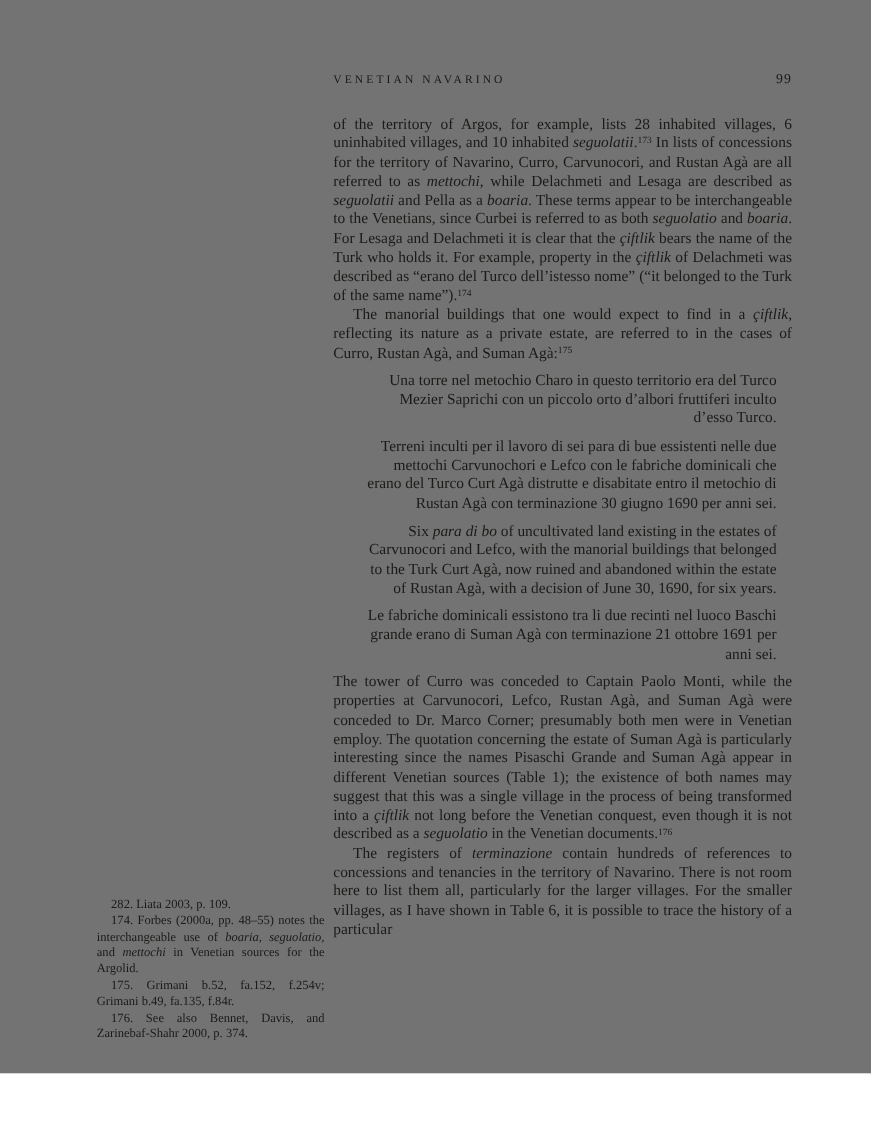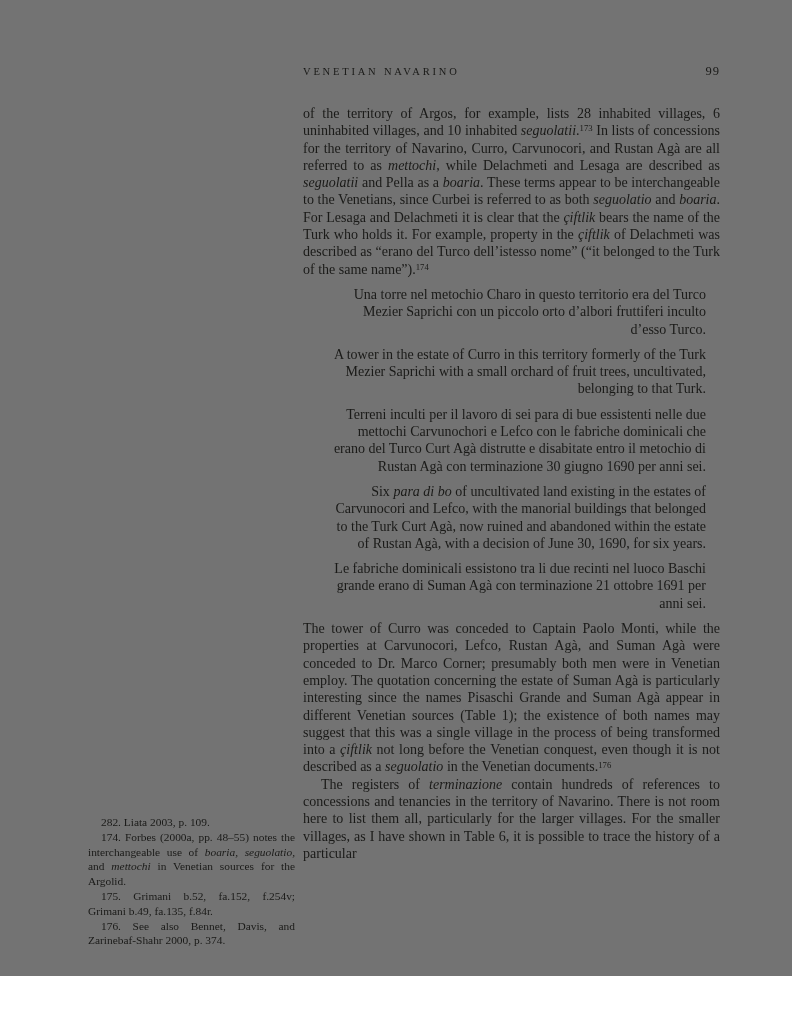--- a/index.html
+++ b/index.html
@@ -82,22 +82,22 @@
 
   <aside class="footnotes">
     <p class="footnote">282. Liata 2003, p. 109.</p>
     <p class="footnote">174. Forbes (2000a, pp. 48–55) notes the interchangeable use of <em>boaria, seguolatio,</em> and <em>mettochi</em> in Venetian sources for the Argolid.</p>
     <p class="footnote">175. Grimani b.52, fa.152, f.254v; Grimani b.49, fa.135, f.84r.</p>
     <p class="footnote">176. See also Bennet, Davis, and Zarinebaf-Shahr 2000, p. 374.</p>
   </aside>
 
   <main class="text-column">
     <p class="para">of the territory of Argos, for example, lists 28 inhabited villages, 6 uninhabited villages, and 10 inhabited <em>seguolatii</em>.<sup>173</sup> In lists of concessions for the territory of Navarino, Curro, Carvunocori, and Rustan Agà are all referred to as <em>mettochi</em>, while Delachmeti and Lesaga are described as <em>seguolatii</em> and Pella as a <em>boaria</em>. These terms appear to be interchangeable to the Venetians, since Curbei is referred to as both <em>seguolatio</em> and <em>boaria</em>. For Lesaga and Delachmeti it is clear that the <em>çiftlik</em> bears the name of the Turk who holds it. For example, property in the <em>çiftlik</em> of Delachmeti was described as “erano del Turco dell’istesso nome” (“it belonged to the Turk of the same name”).<sup>174</sup></p>
+    <p class="para indent">The manorial buildings that one would expect to find in a <em>çiftlik</em>, reflecting its nature as a private estate, are referred to in the cases of Curro, Rustan Agà, and Suman Agà:<sup>175</sup></p>
     <blockquote class="quote">Una torre nel metochio Charo in questo territorio era del Turco Mezier Saprichi con un piccolo orto d’albori fruttiferi inculto d’esso Turco.</blockquote>
-    <blockquote class="quote">A tower in the estate of Curro in this territory formerly of the Turk Mezier Saprichi with a small orchard of fruit trees, uncultivated, belonging to that Turk.</blockquote>
     <blockquote class="quote">Terreni inculti per il lavoro di sei para di bue essistenti nelle due mettochi Carvunochori e Lefco con le fabriche dominicali che erano del Turco Curt Agà distrutte e disabitate entro il metochio di Rustan Agà con terminazione 30 giugno 1690 per anni sei.</blockquote>
     <blockquote class="quote">Six <em>para di bo</em> of uncultivated land existing in the estates of Carvunocori and Lefco, with the manorial buildings that belonged to the Turk Curt Agà, now ruined and abandoned within the estate of Rustan Agà, with a decision of June 30, 1690, for six years.</blockquote>
     <blockquote class="quote">Le fabriche dominicali essistono tra li due recinti nel luoco Baschi grande erano di Suman Agà con terminazione 21 ottobre 1691 per anni sei.</blockquote>
     <p class="para">The tower of Curro was conceded to Captain Paolo Monti, while the properties at Carvunocori, Lefco, Rustan Agà, and Suman Agà were conceded to Dr. Marco Corner; presumably both men were in Venetian employ. The quotation concerning the estate of Suman Agà is particularly interesting since the names Pisaschi Grande and Suman Agà appear in different Venetian sources (Table 1); the existence of both names may suggest that this was a single village in the process of being transformed into a <em>çiftlik</em> not long before the Venetian conquest, even though it is not described as a <em>seguolatio</em> in the Venetian documents.<sup>176</sup></p>
     <p class="para indent">The registers of <em>terminazione</em> contain hundreds of references to concessions and tenancies in the territory of Navarino. There is not room here to list them all, particularly for the larger villages. For the smaller villages, as I have shown in Table 6, it is possible to trace the history of a particular</p>
   </main>
 
 </div>
 
 </body></html>

